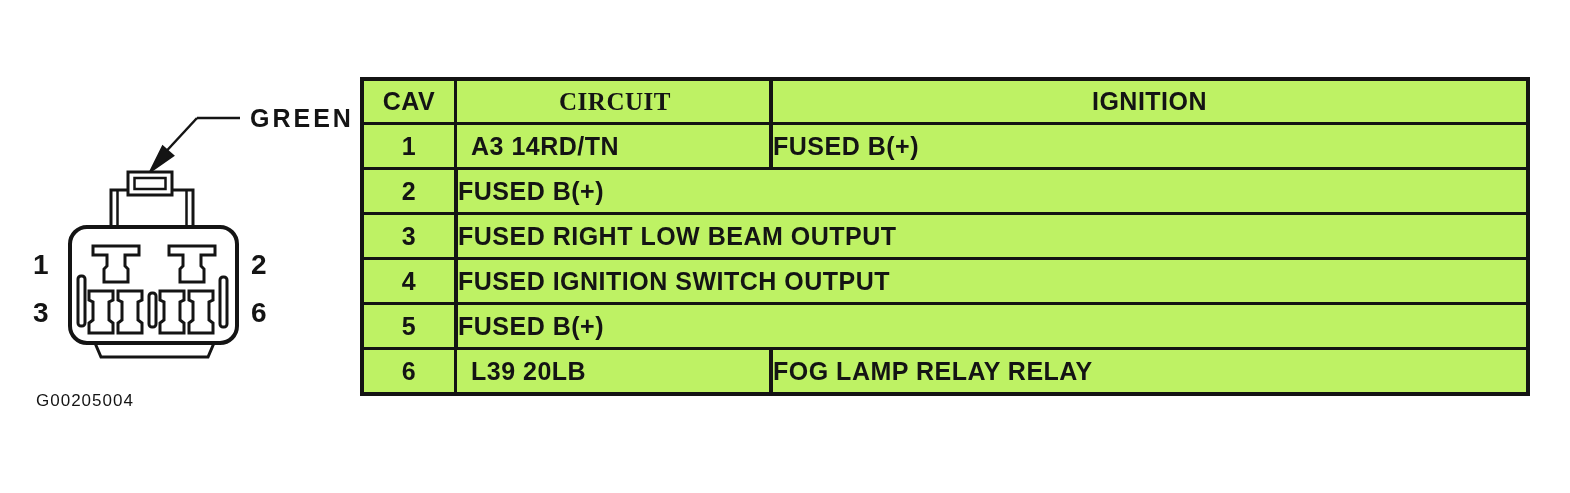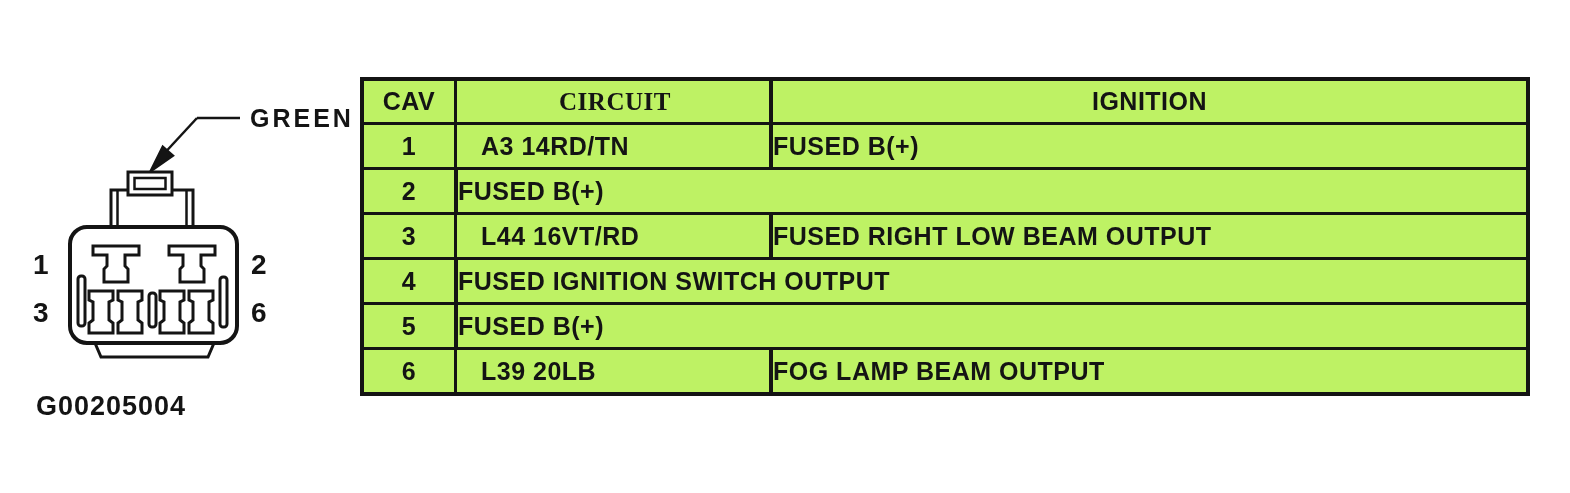--- a/index.html
+++ b/index.html
@@ -45,22 +45,22 @@
     letter-spacing: 0;
   }
   .pin-1 { left: 33px;  top: 249px; }
   .pin-2 { left: 251px; top: 249px; }
   .pin-3 { left: 33px;  top: 297px; }
   .pin-6 { left: 251px; top: 297px; }
   .figure-id {
     position: absolute;
     left: 36px;
     top: 391px;
-    font-size: 27px;
-    font-weight: 700;
+    font-size: 17px;
+    font-weight: 400;
     letter-spacing: 1px;
   }
 
   
   .pin-table {
     position: absolute;
     left: 360px;
     top: 77px;
     width: 1170px;
     box-sizing: border-box;
@@ -84,21 +84,21 @@
     border-left: 3px solid #141414;
     display: flex;
     align-items: center;
     font-size: 25px;
     font-weight: 700;
     letter-spacing: 0.5px;
     overflow: hidden;
     white-space: nowrap;
   }
   .td.c1 { width: 90px;  border-left: none; justify-content: center; }
-  .td.c2 { width: 315px; padding-left: 24px; }
+  .td.c2 { width: 315px; padding-left: 14px; }
   .td.c3 { flex: 1; border-left-width: 4px; padding-left: 0; }
   .header-row .td.c2 { padding-left: 4px; justify-content: center; font-family: Liberation Serif, serif; }
   .header-row .td.c3 { padding-left: 0; justify-content: center; }
 </style>
 </head>
 <body>
 
 <div class="page">
 
   <svg class="connector-svg" viewBox="0 0 360 460" fill="none" stroke="#141414" stroke-width="3">
@@ -172,34 +172,33 @@
       <div class="td c3">FUSED B(+)</div>
     </div>
 
     <div class="tr">
       <div class="td c1">2</div>
       <div class="td c3">FUSED B(+)</div>
     </div>
 
     <div class="tr">
       <div class="td c1">3</div>
-      <div class="td c2">L44 16VT/RD</div>
       <div class="td c3">FUSED RIGHT LOW BEAM OUTPUT</div>
     </div>
 
     <div class="tr">
       <div class="td c1">4</div>
       <div class="td c3">FUSED IGNITION SWITCH OUTPUT</div>
     </div>
 
     <div class="tr">
       <div class="td c1">5</div>
       <div class="td c3">FUSED B(+)</div>
     </div>
 
     <div class="tr">
       <div class="td c1">6</div>
       <div class="td c2">L39 20LB</div>
-      <div class="td c3">FOG LAMP BEAM OUTPUT</div>
+      <div class="td c3">FOG LAMP RELAY RELAY</div>
     </div>
 
   </div>
 </div>
 
 </body></html>

